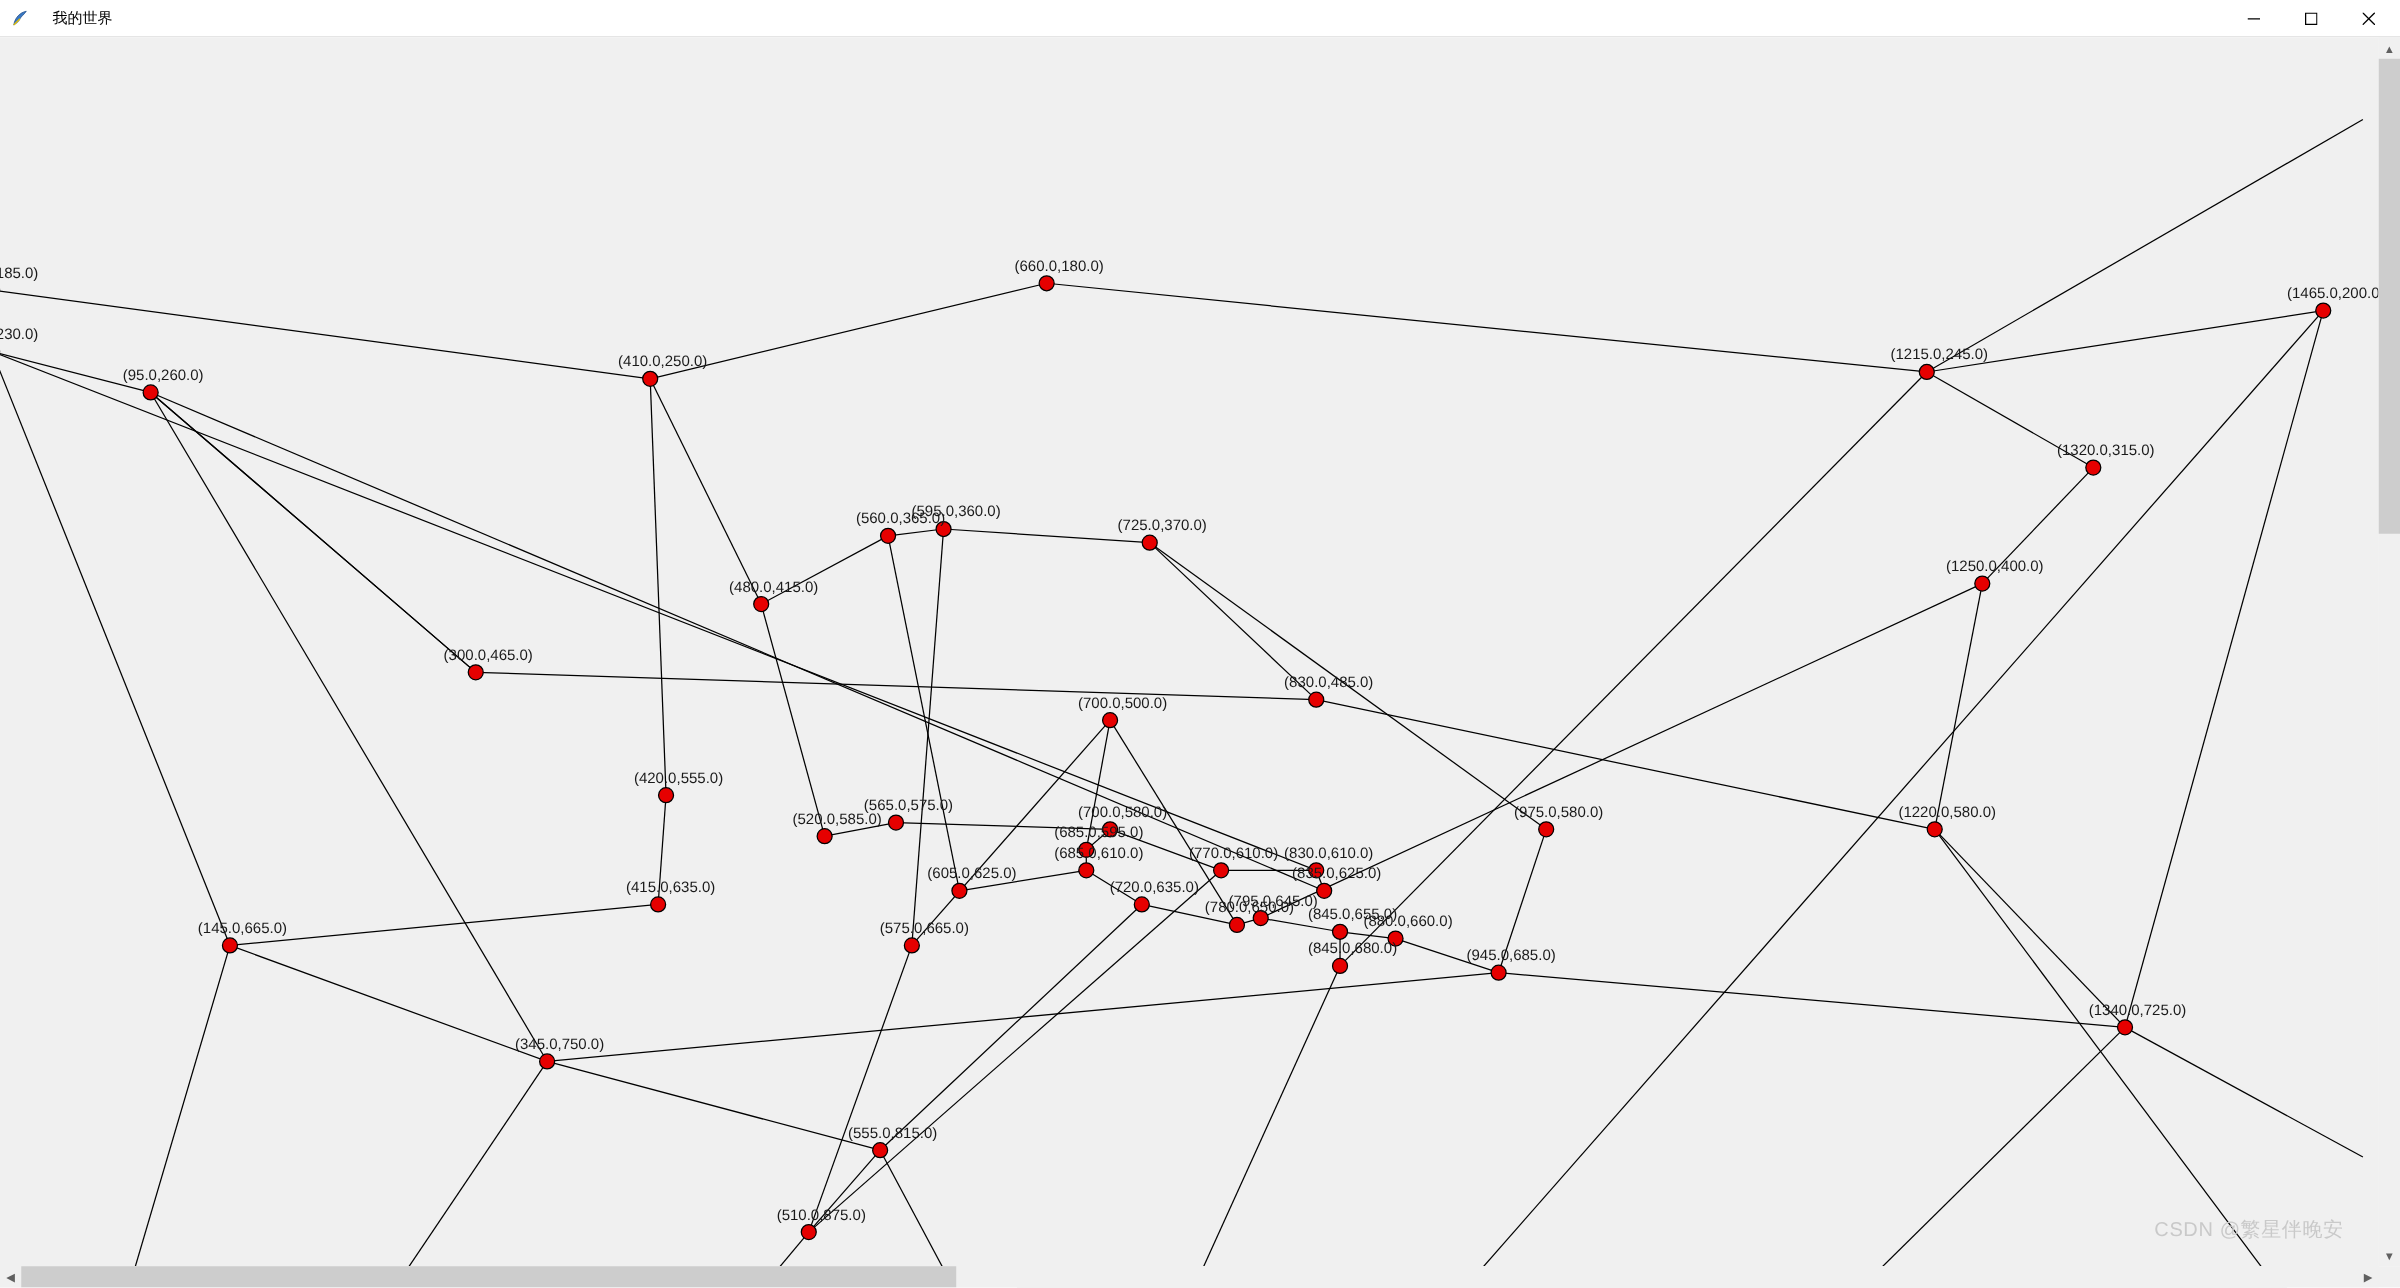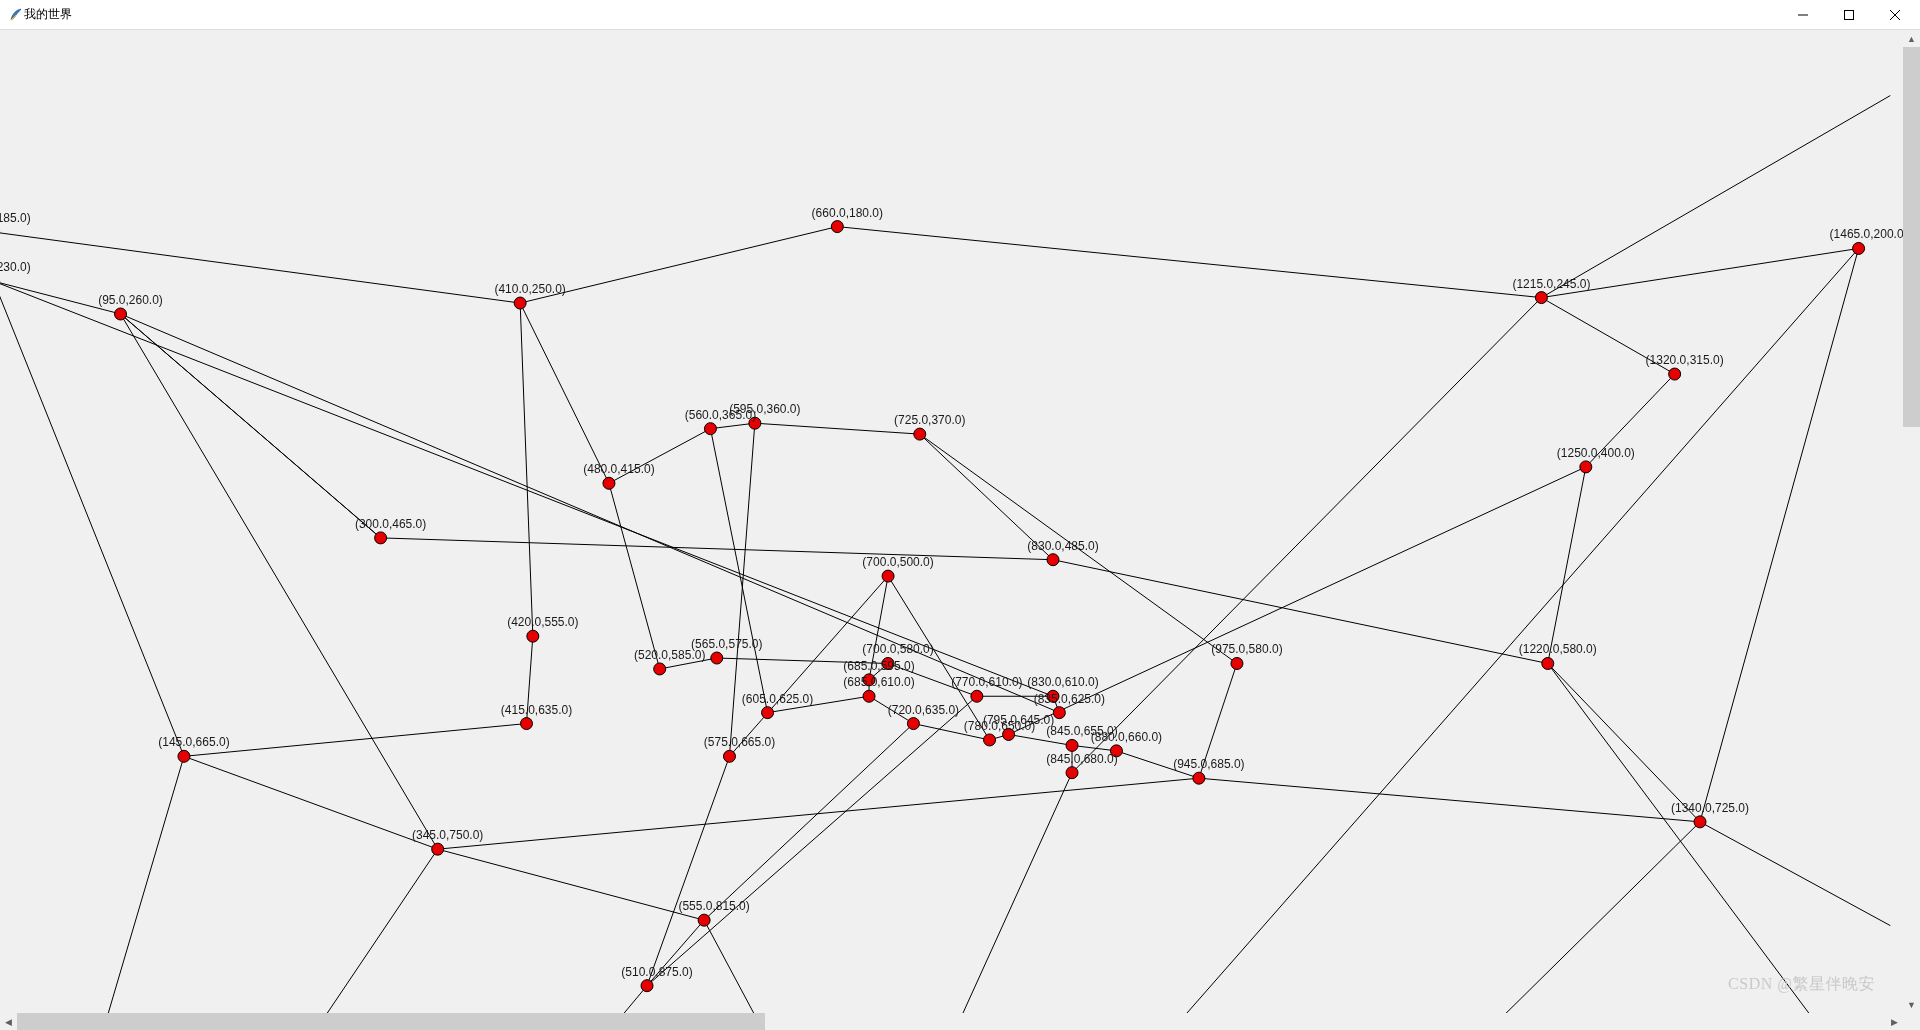--- a/index.html
+++ b/index.html
@@ -2,21 +2,21 @@
 <html><head>
 <meta charset="utf-8">
 <style>
   * { box-sizing: border-box; margin: 0; padding: 0; }
   html, body { width: 1920px; height: 1030px; overflow: hidden; font-family: "Segoe UI", Tahoma, sans-serif; background: #fff; }
   .titlebar {
     height: 30px; width: 100%; background: #fff; border-bottom: 1px solid #ddd;
     display: flex; align-items: center; justify-content: space-between; padding: 0 2px 0 8px;
     font-size: 12px; color: #000;
   }
-  .titlebar-left { display: flex; align-items: center; gap: 0; justify-content: center; }
+  .titlebar-left { display: flex; align-items: center; gap: 18px; justify-content: center; }
   .titlebar-left .feather-icon { width: 16px; height: 16px; }
   .winbtns { display: flex; }
   .winbtn { width: 46px; height: 30px; display: flex; align-items: center; justify-content: center; }
   .winbtn svg { width: 10px; height: 10px; }
   .container {
     position: relative; width: 100%; height: calc(100% - 30px);
     background: #fff;
   }
   .canvas-wrap {
     position: absolute; left: 0; top: 0; right: 17px; bottom: 17px;
@@ -35,21 +35,21 @@
     width: 17px; height: 17px; background: #f0f0f0; display:flex; align-items:center; justify-content:center;
     color:#606060; font-size:9px; user-select:none;
   }
   .scroll-track { flex:1; background:#f0f0f0; }
   .scroll-thumb { background:#cdcdcd; }
   .hscroll .scroll-thumb { height:100%; width:40%; }
   .vscroll .scroll-thumb { width:100%; height:40%; }
   .corner { position:absolute; right:0; bottom:0; width:17px; height:17px; background:#f0f0f0; }
   .watermark {
     position: absolute; right: 28px; bottom: 18px; font-size: 16px; color: #c9c9c9;
-    font-family: Liberation Serif, serif; letter-spacing: 0.5px; pointer-events:none;margin-left:16px;
+    font-family: Liberation Sans, sans-serif; letter-spacing: 0.5px; pointer-events:none;margin-left:16px;
   }
   .node-label { font-size: 12px; fill: #1a1a1a; font-family: Tahoma, sans-serif; }
 </style>
 </head>
 <body>
 
 <div class="titlebar">
   <div class="titlebar-left">
     <svg class="feather-icon" viewBox="0 0 16 16">
       <path d="M3 13 C4 7 8 3 13 2 C11 5 9 6 8 8 C7 10 6 11 3 13 Z" fill="#3a78c3" stroke="#1d4e89" stroke-width="0.6"></path>

